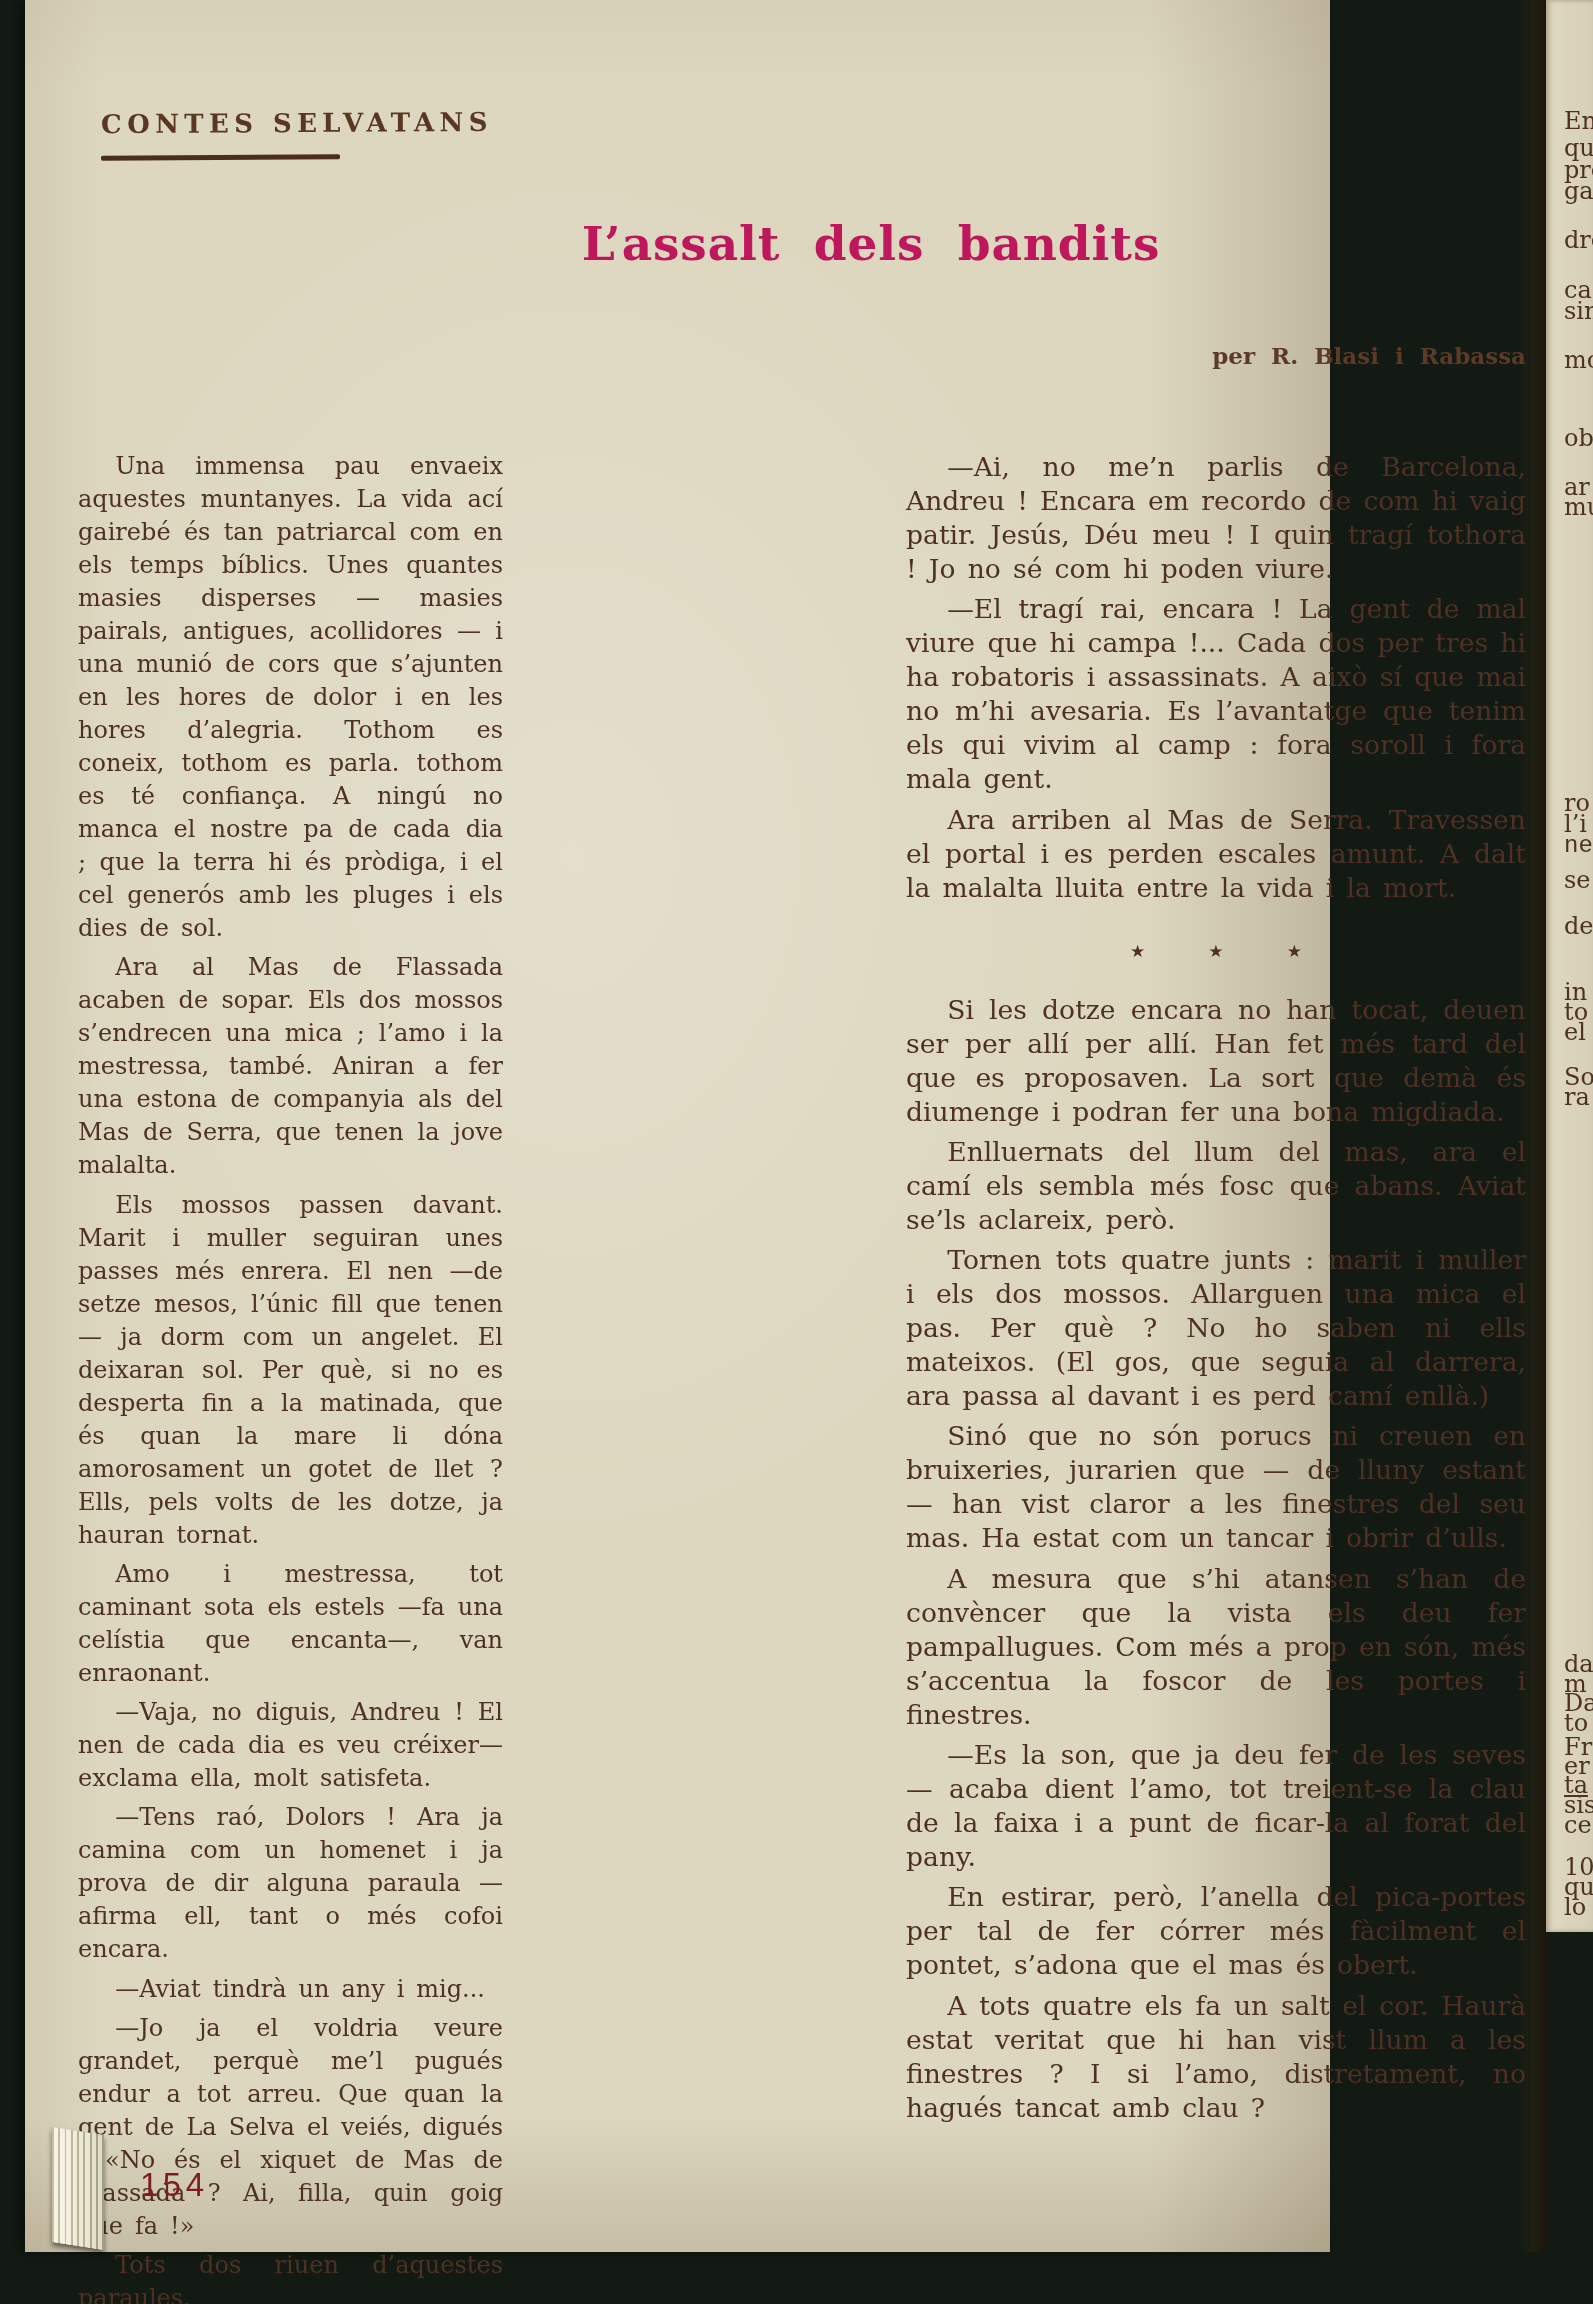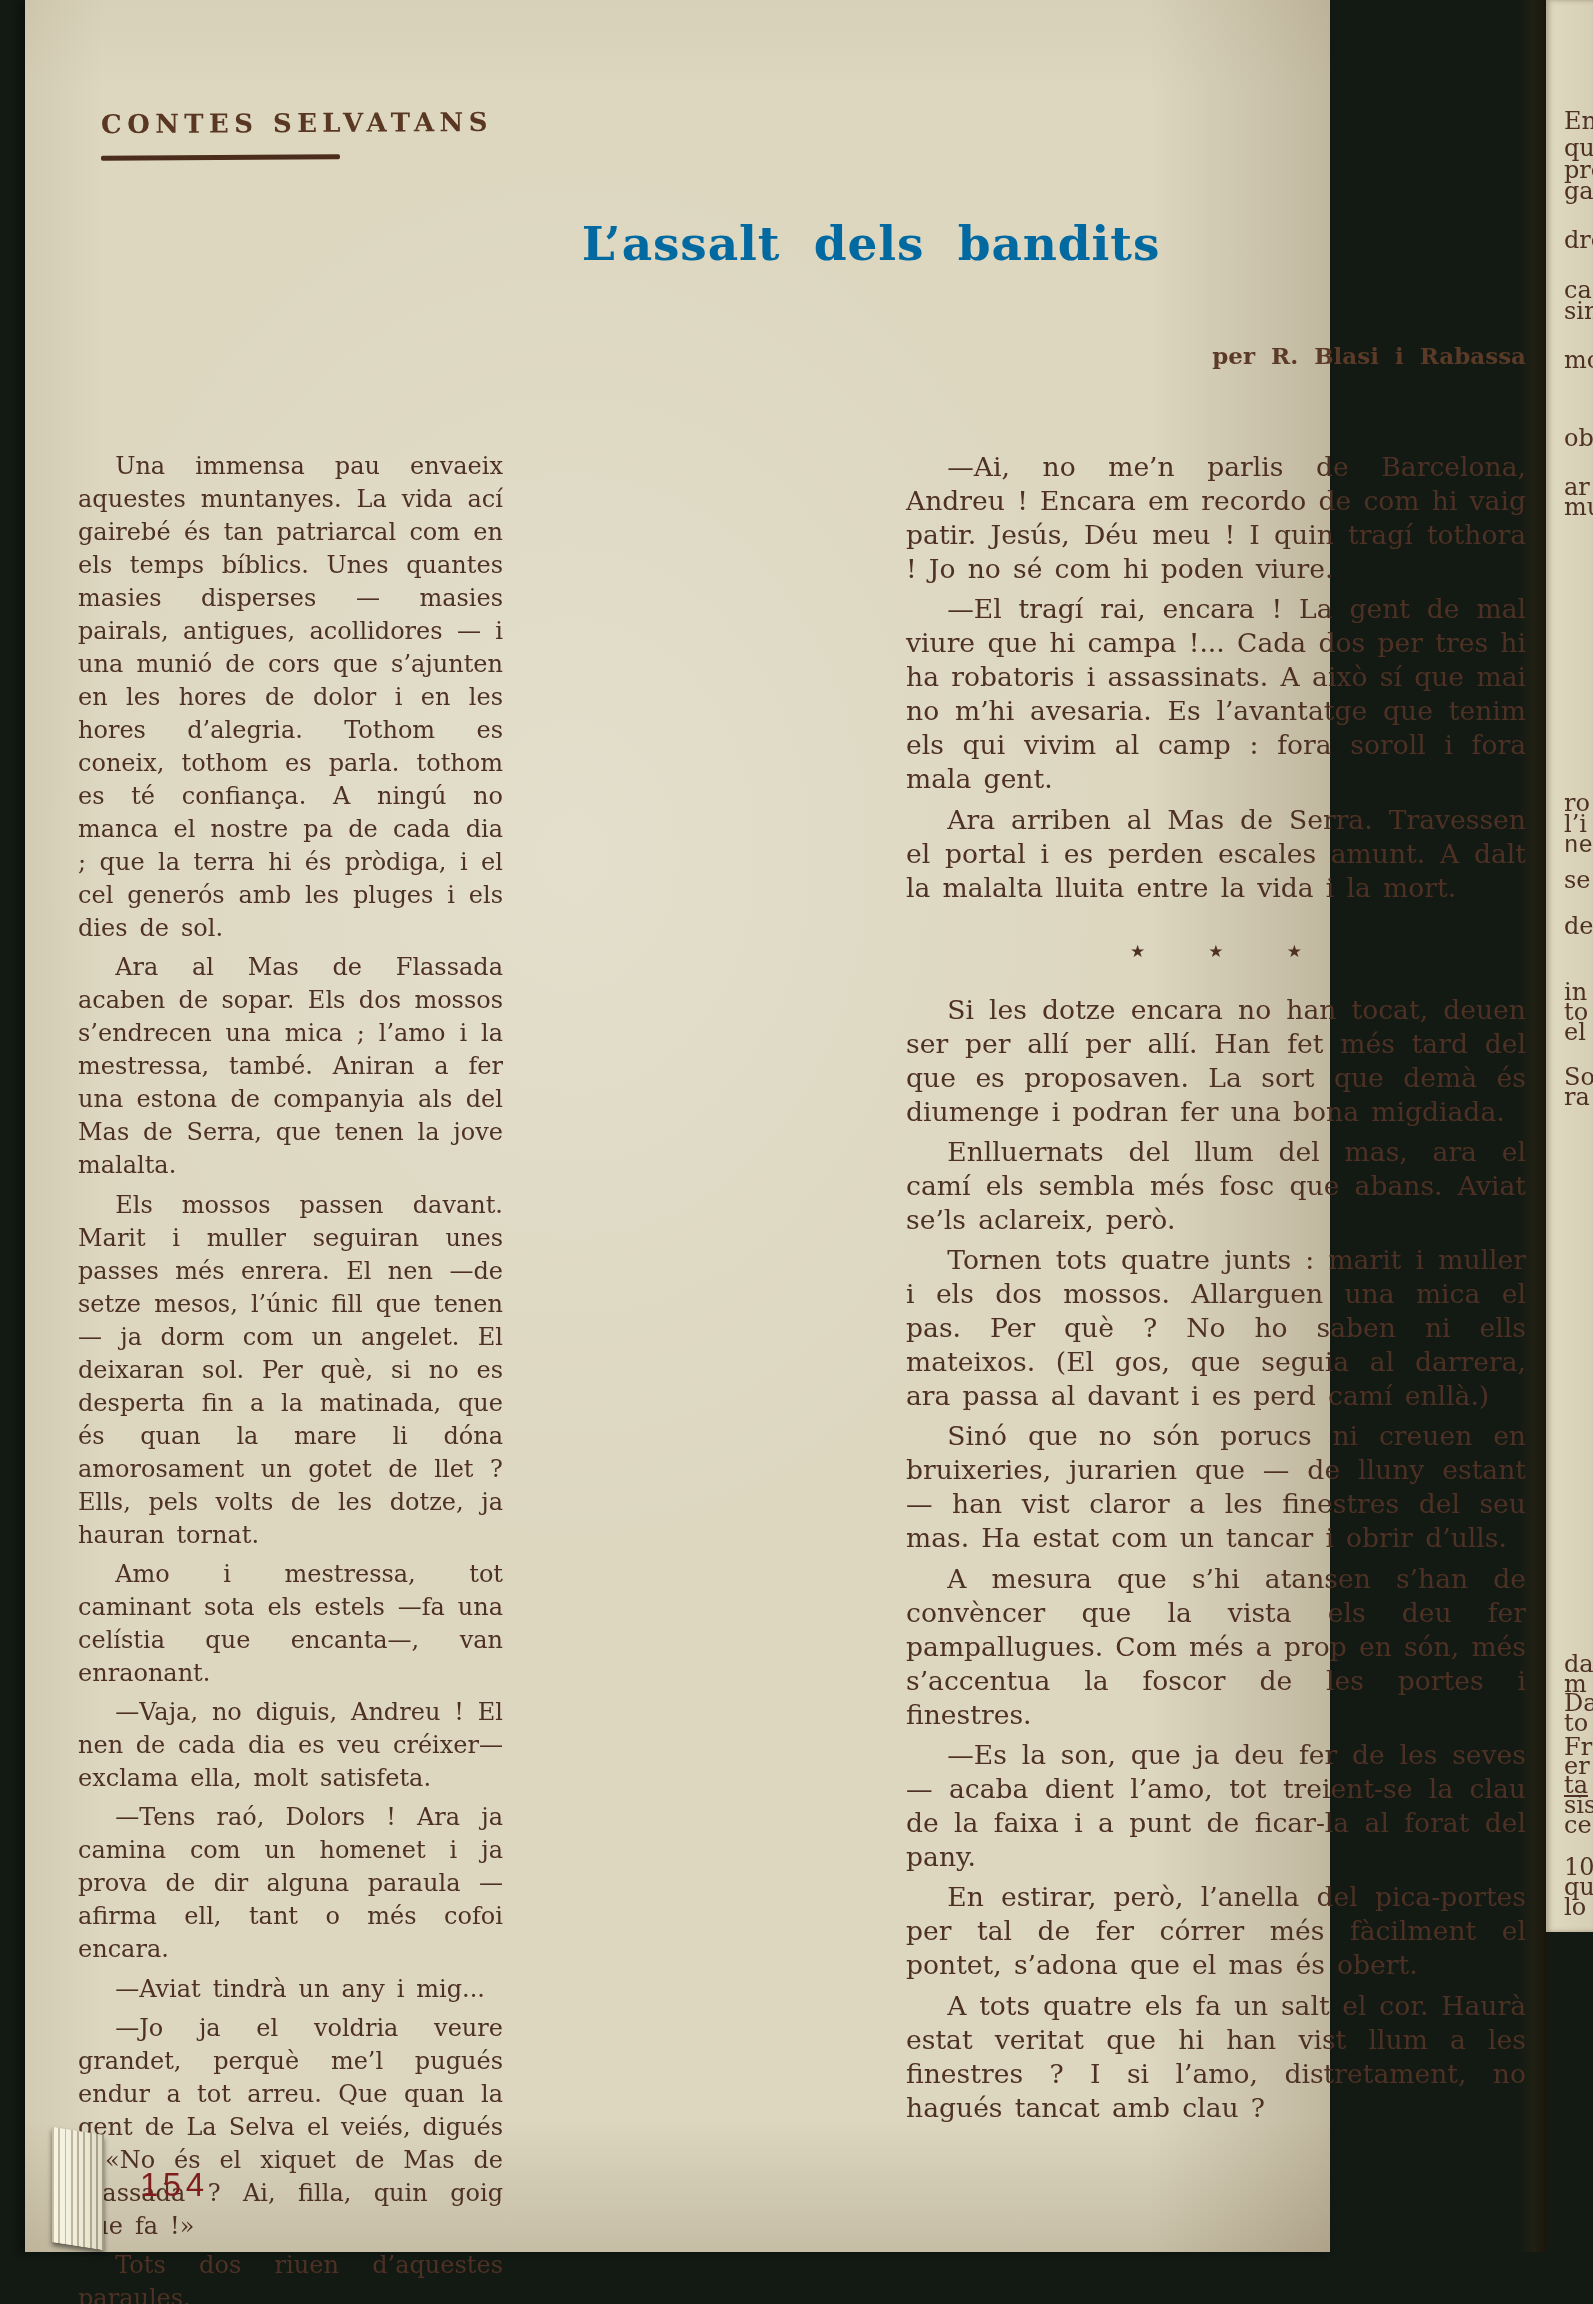--- a/index.html
+++ b/index.html
@@ -44,21 +44,21 @@
     transform:rotate(-.35deg);
   }
   .masthead-rule{
     position:absolute;left:76px;top:155px;width:239px;height:4.5px;
     background:#4a2d1b;transform:rotate(-.4deg);border-radius:1.8px;
   }
   
   .story-title{
     position:absolute;left:486px;top:216px;width:720px;
     text-align:center;font-size:47px;font-weight:600;
-    letter-spacing:0.9px;word-spacing:16px;color:#0369a1;
+    letter-spacing:0.9px;word-spacing:16px;color:#be185d;
     white-space:nowrap;
   }
   .byline{
     position:absolute;left:765px;top:342px;width:736px;
     text-align:right;font-size:23px;font-weight:bold;
     word-spacing:8px;color:#5c3a28;white-space:nowrap;
     overflow:hidden;
   }
   
   .col{position:absolute;color:#4e3124;text-align:justify;}

